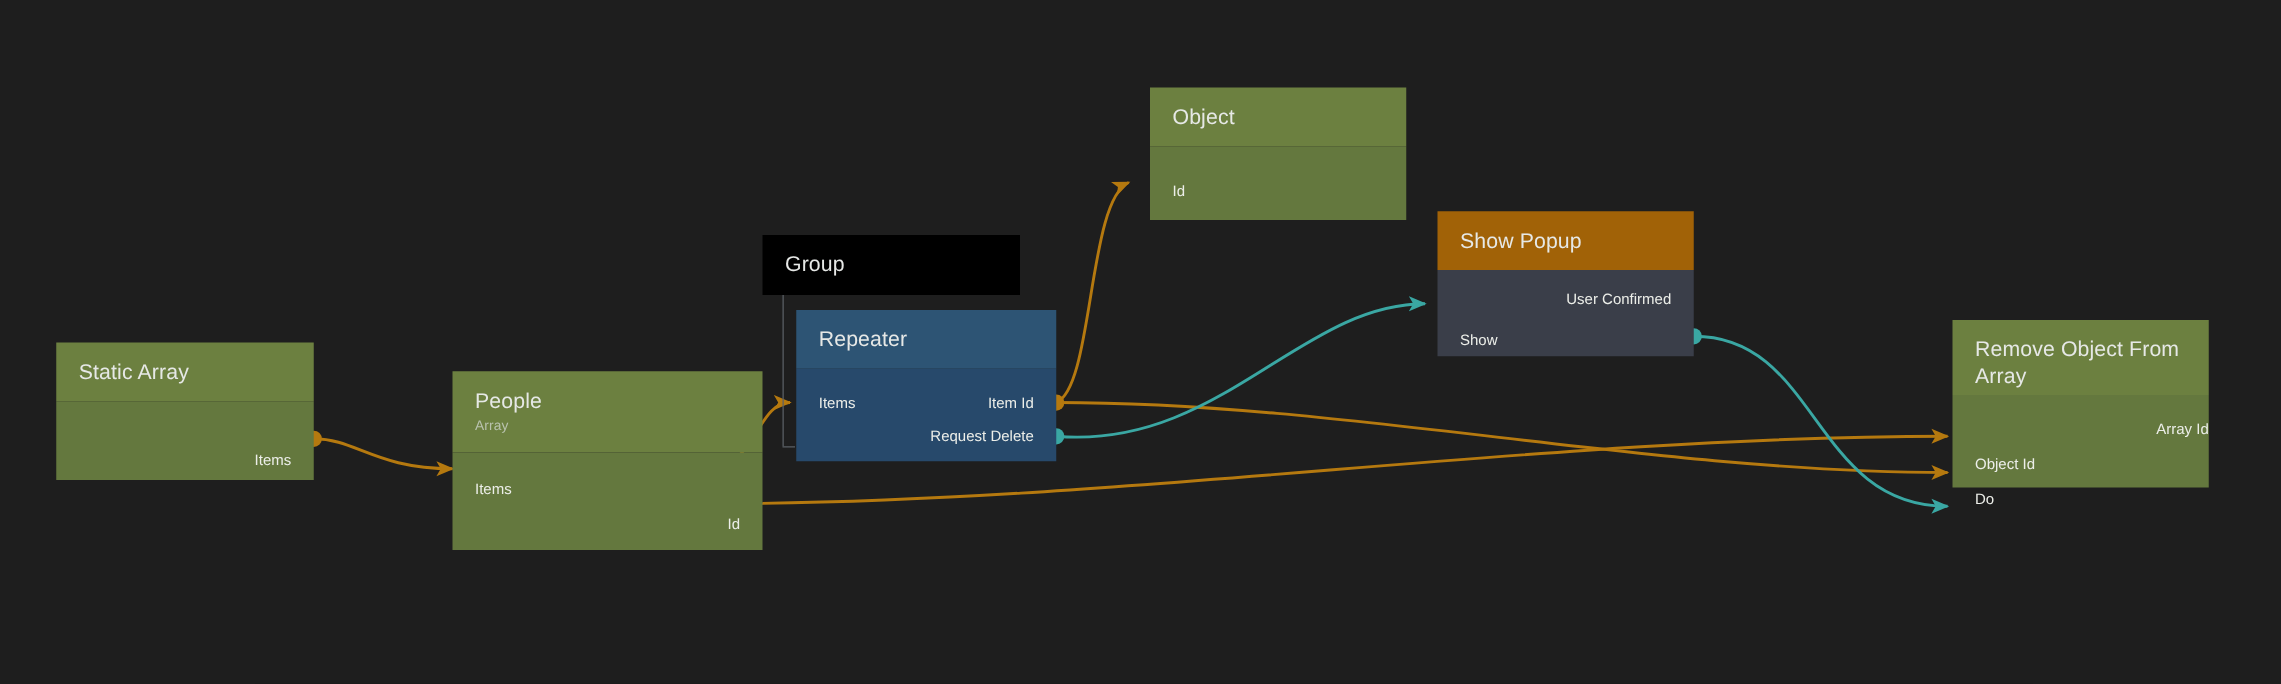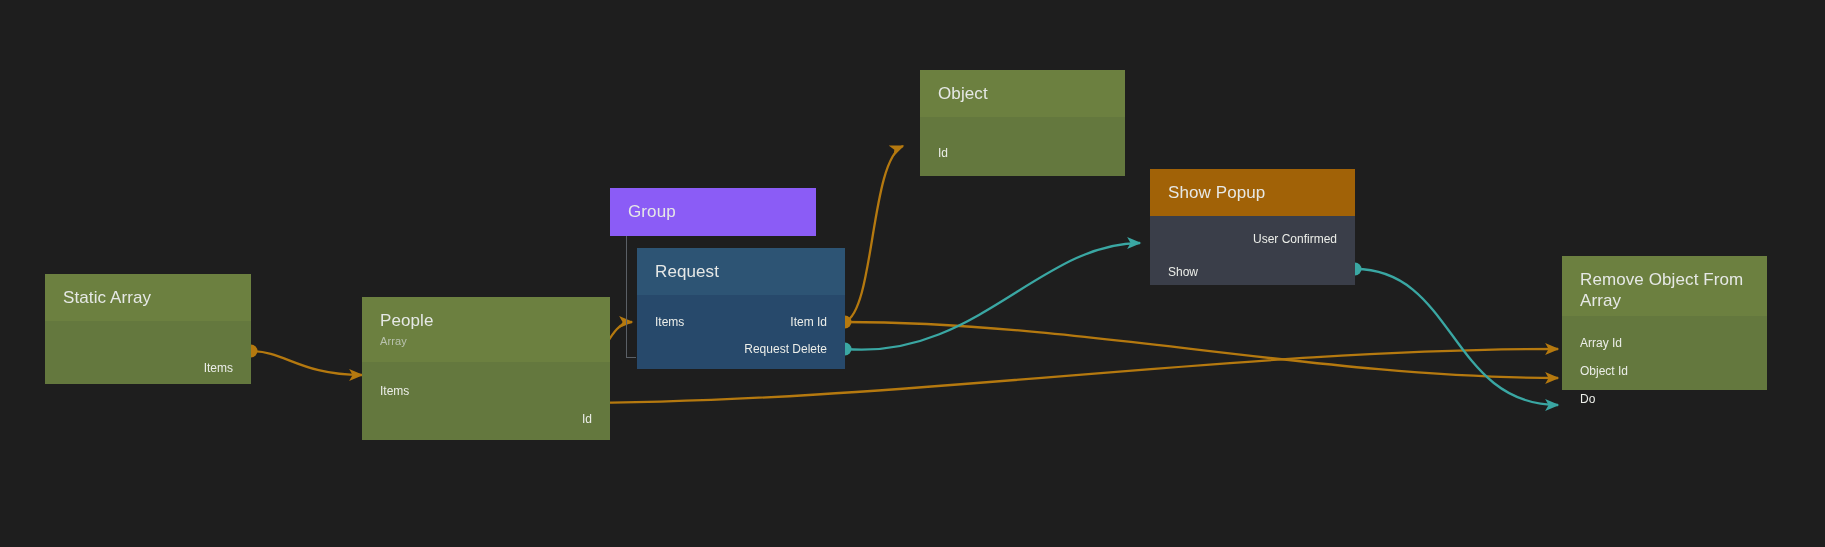--- a/index.html
+++ b/index.html
@@ -68,21 +68,21 @@
   
   .green .node-header { background: #6c8040; }
   .green .node-body   { background: #64783e; }
   
   .blue .node-header  { background: #2d5474; }
   .blue .node-body    { background: #27496b; }
   
   .slate .node-header { background: #a16207; }
   .slate .node-body   { background: #3a3e49; }
   
-  .headeronly .node-header { background: #8b5cf6; }
+  .headeronly .node-header { background: #000000; }
 
   .group-stem {
     position: absolute;
     width: 1px;
     background: #5b6066;
     z-index: 8;
   }
   .group-stem-foot {
     position: absolute;
     height: 1px;
@@ -156,21 +156,21 @@
   <div class="node headeronly" style="left:610px; top:188px; width:206px;">
     <div class="node-header" style="height:48px;">
       <span>Group</span>
     </div>
   </div>
   <div class="group-stem" style="left:626px; top:236px; height:121px;"></div>
   <div class="group-stem-foot" style="left:626px; top:357px; width:10px;"></div>
 
   <div class="node blue" style="left:637px; top:248px; width:208px;">
     <div class="node-header">
-      <span>Request</span>
+      <span>Repeater</span>
     </div>
     <div class="node-body" style="height:74px;">
       <div class="port-row in" style="margin-top:6px;">
         <span>Items</span>
       </div>
       <div class="port-row out" style="margin-top:-26px;">
         <span>Item Id</span>
       </div>
       <div class="port-row out" style="margin-top:1px;padding-left:36px;">
         <span>Request Delete</span>
@@ -201,21 +201,21 @@
         <span>Show</span>
       </div>
     </div>
   </div>
 
   <div class="node green" style="left:1562px; top:256px; width:205px;">
     <div class="node-header" style="height:60px;">
       <span>Remove Object From Array</span>
     </div>
     <div class="node-body" style="height:74px;">
-      <div class="port-row in" style="margin-top:6px;">
+      <div class="port-row in" style="margin-top:6px;text-align:right;">
         <span>Array Id</span>
       </div>
       <div class="port-row in" style="margin-top:2px;">
         <span>Object Id</span>
       </div>
       <div class="port-row in" style="margin-top:2px;">
         <span>Do</span>
       </div>
     </div>
   </div>

